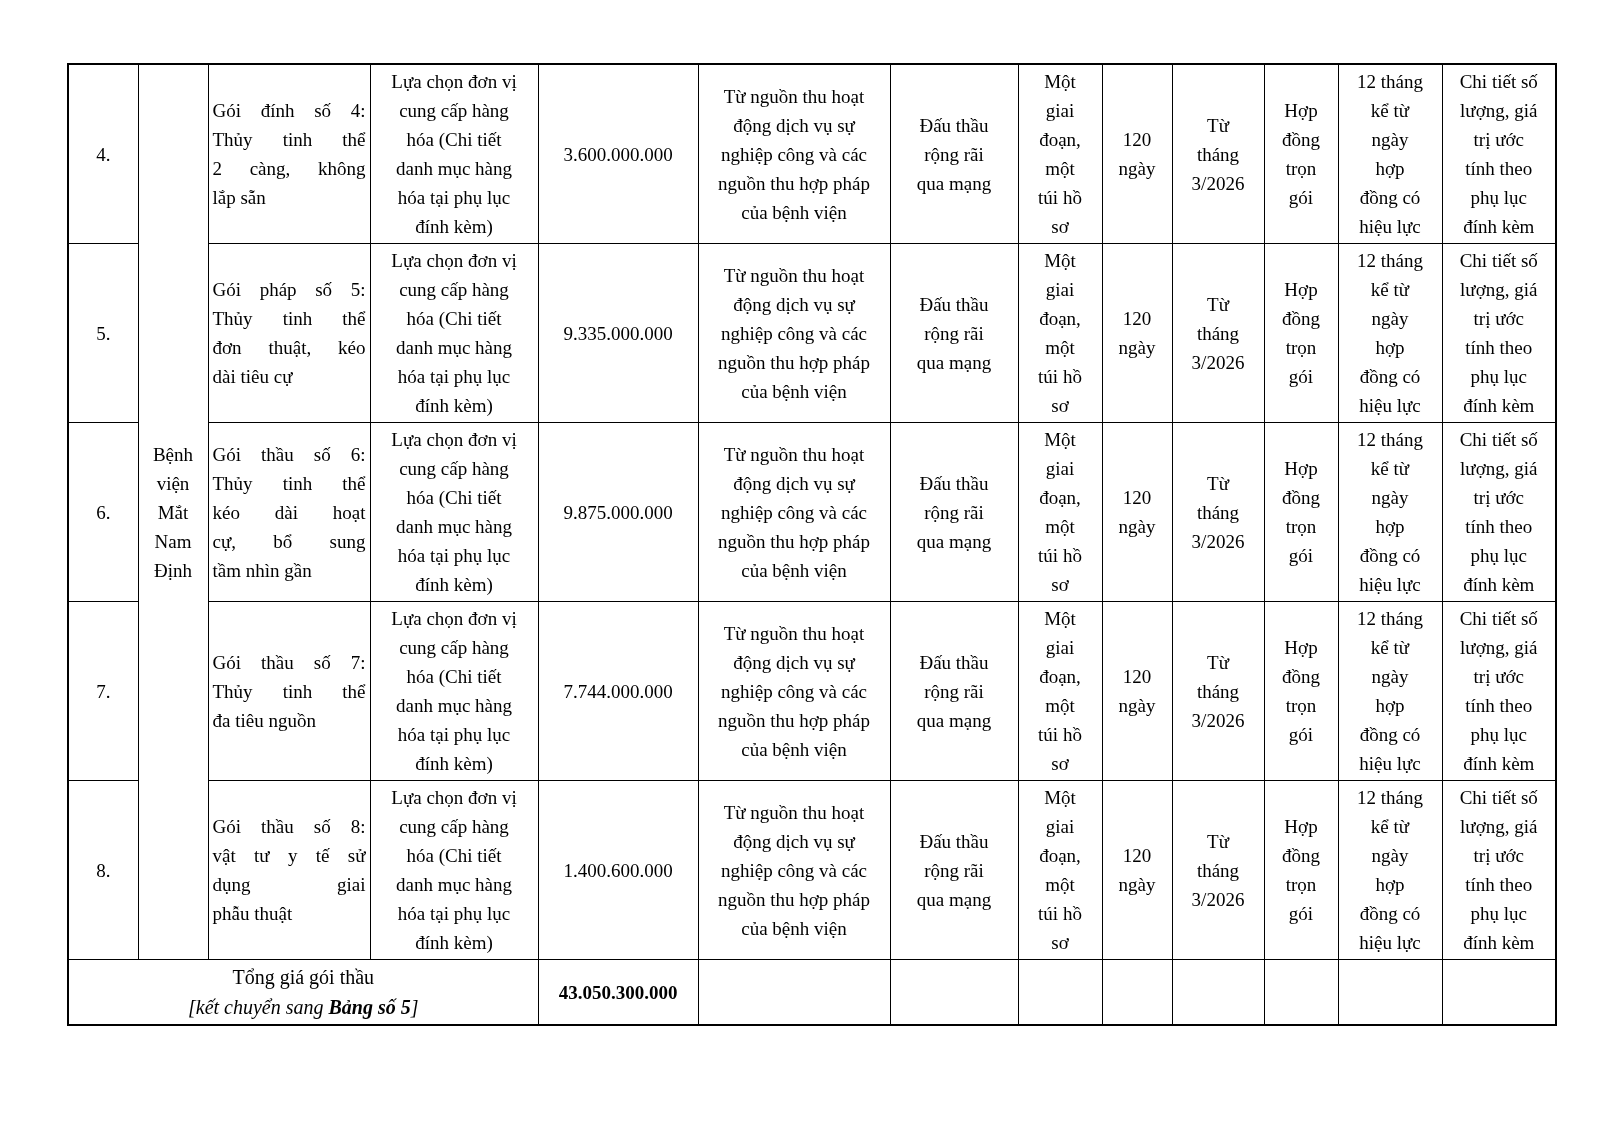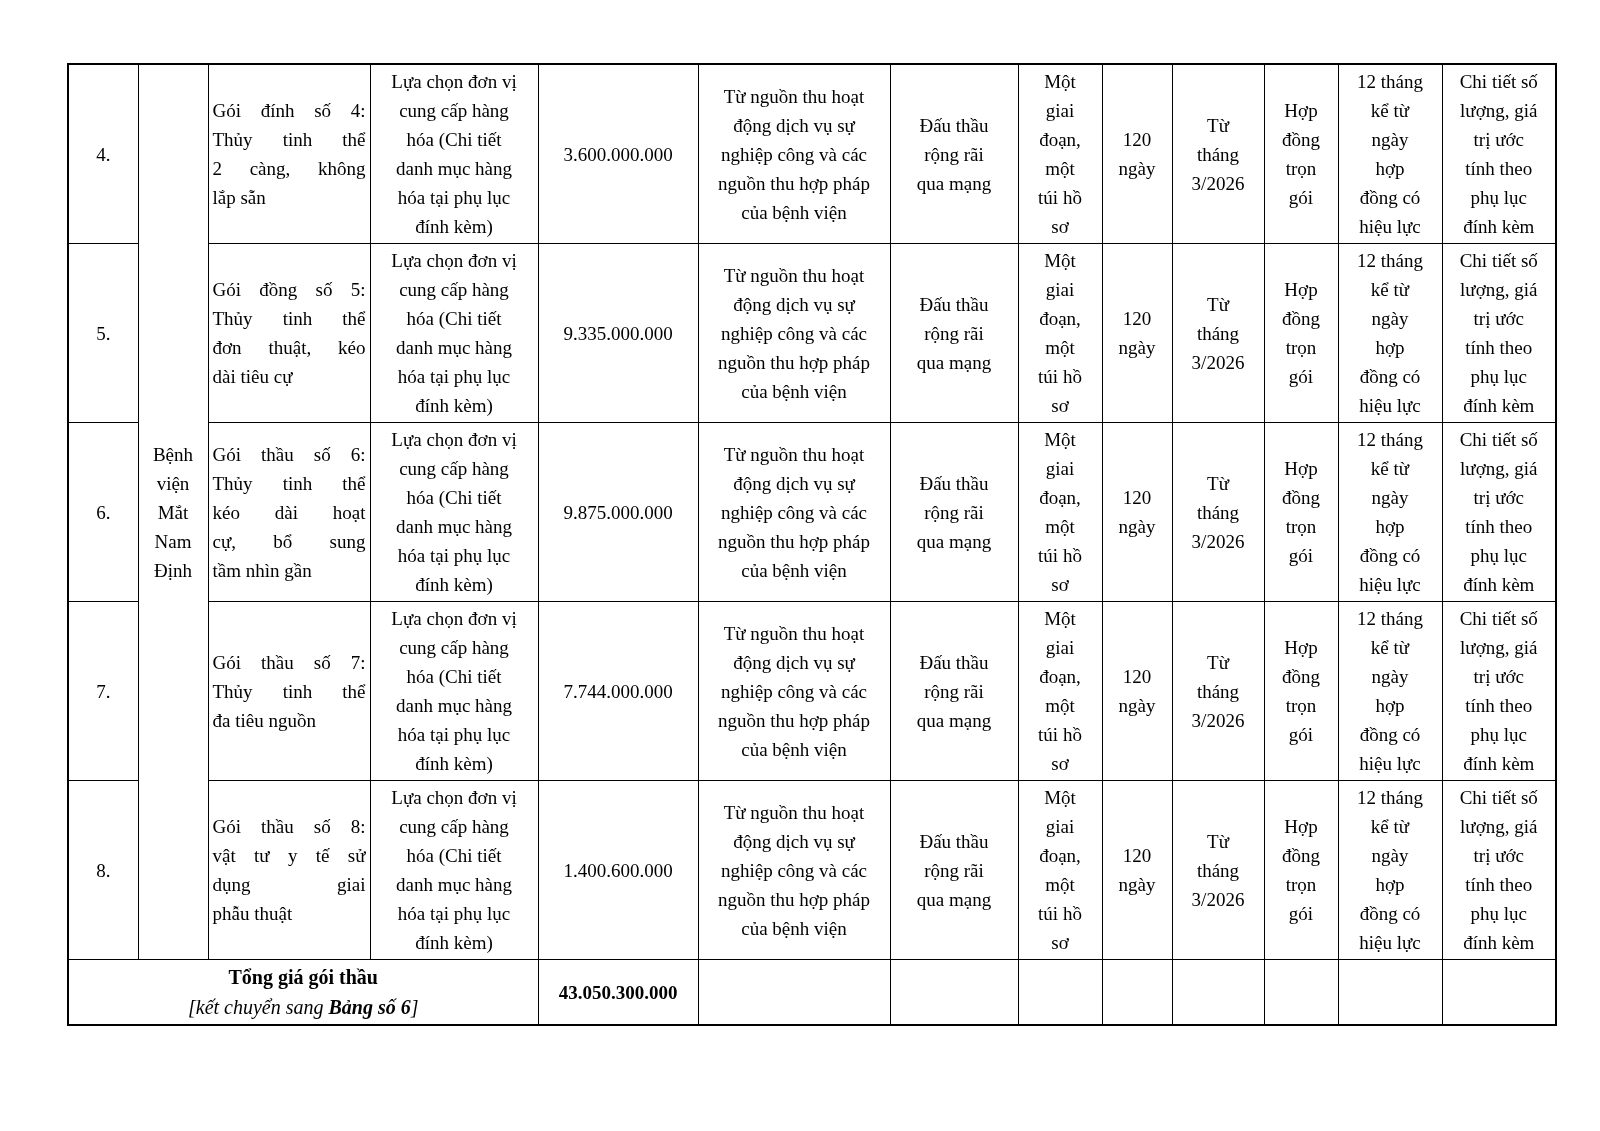--- a/index.html
+++ b/index.html
@@ -48,21 +48,21 @@
   td.package-cell > div {
     text-align: justify;
     text-align-last: justify;
   }
   td.package-cell > div:last-child {
     text-align-last: left;
   }
 
   td.total-label-cell { padding: 2px 10px; }
   .total-title {
-    font-weight: bold;
+    font-weight: normal;
     font-size: 20px;
     line-height: 30px;
   }
   .total-note {
     font-style: italic;
     font-size: 20px;
     line-height: 30px;
   }
   .total-note b { font-weight: bold; }
 
@@ -144,21 +144,21 @@
         <td class="pre">Chi tiết số
 lượng, giá
 trị ước
 tính theo
 phụ lục
 đính kèm</td>
       </tr>
       <tr class="data-row-1">
         <td>5.</td>
         <td class="package-cell">
-            <div>Gói đồng số 5:</div>
+            <div>Gói pháp số 5:</div>
             <div>Thủy tinh thể</div>
             <div>đơn thuật, kéo</div>
             <div>dài tiêu cự</div>
           </td>
         <td class="pre">Lựa chọn đơn vị
 cung cấp hàng
 hóa (Chi tiết
 danh mục hàng
 hóa tại phụ lục
 đính kèm)</td>
@@ -348,21 +348,21 @@
         <td class="pre">Chi tiết số
 lượng, giá
 trị ước
 tính theo
 phụ lục
 đính kèm</td>
       </tr>
       <tr class="total-row">
         <td colspan="4" class="total-label-cell">
           <div class="total-title">Tổng giá gói thầu</div>
-          <div class="total-note"><span>[kết chuyển sang </span><b>Bảng số 6</b><span>]</span></div>
+          <div class="total-note"><span>[kết chuyển sang </span><b>Bảng số 5</b><span>]</span></div>
         </td>
         <td class="total-price-cell">43.050.300.000</td>
         <td></td>
         <td></td>
         <td></td>
         <td></td>
         <td></td>
         <td></td>
         <td></td>
         <td></td>

